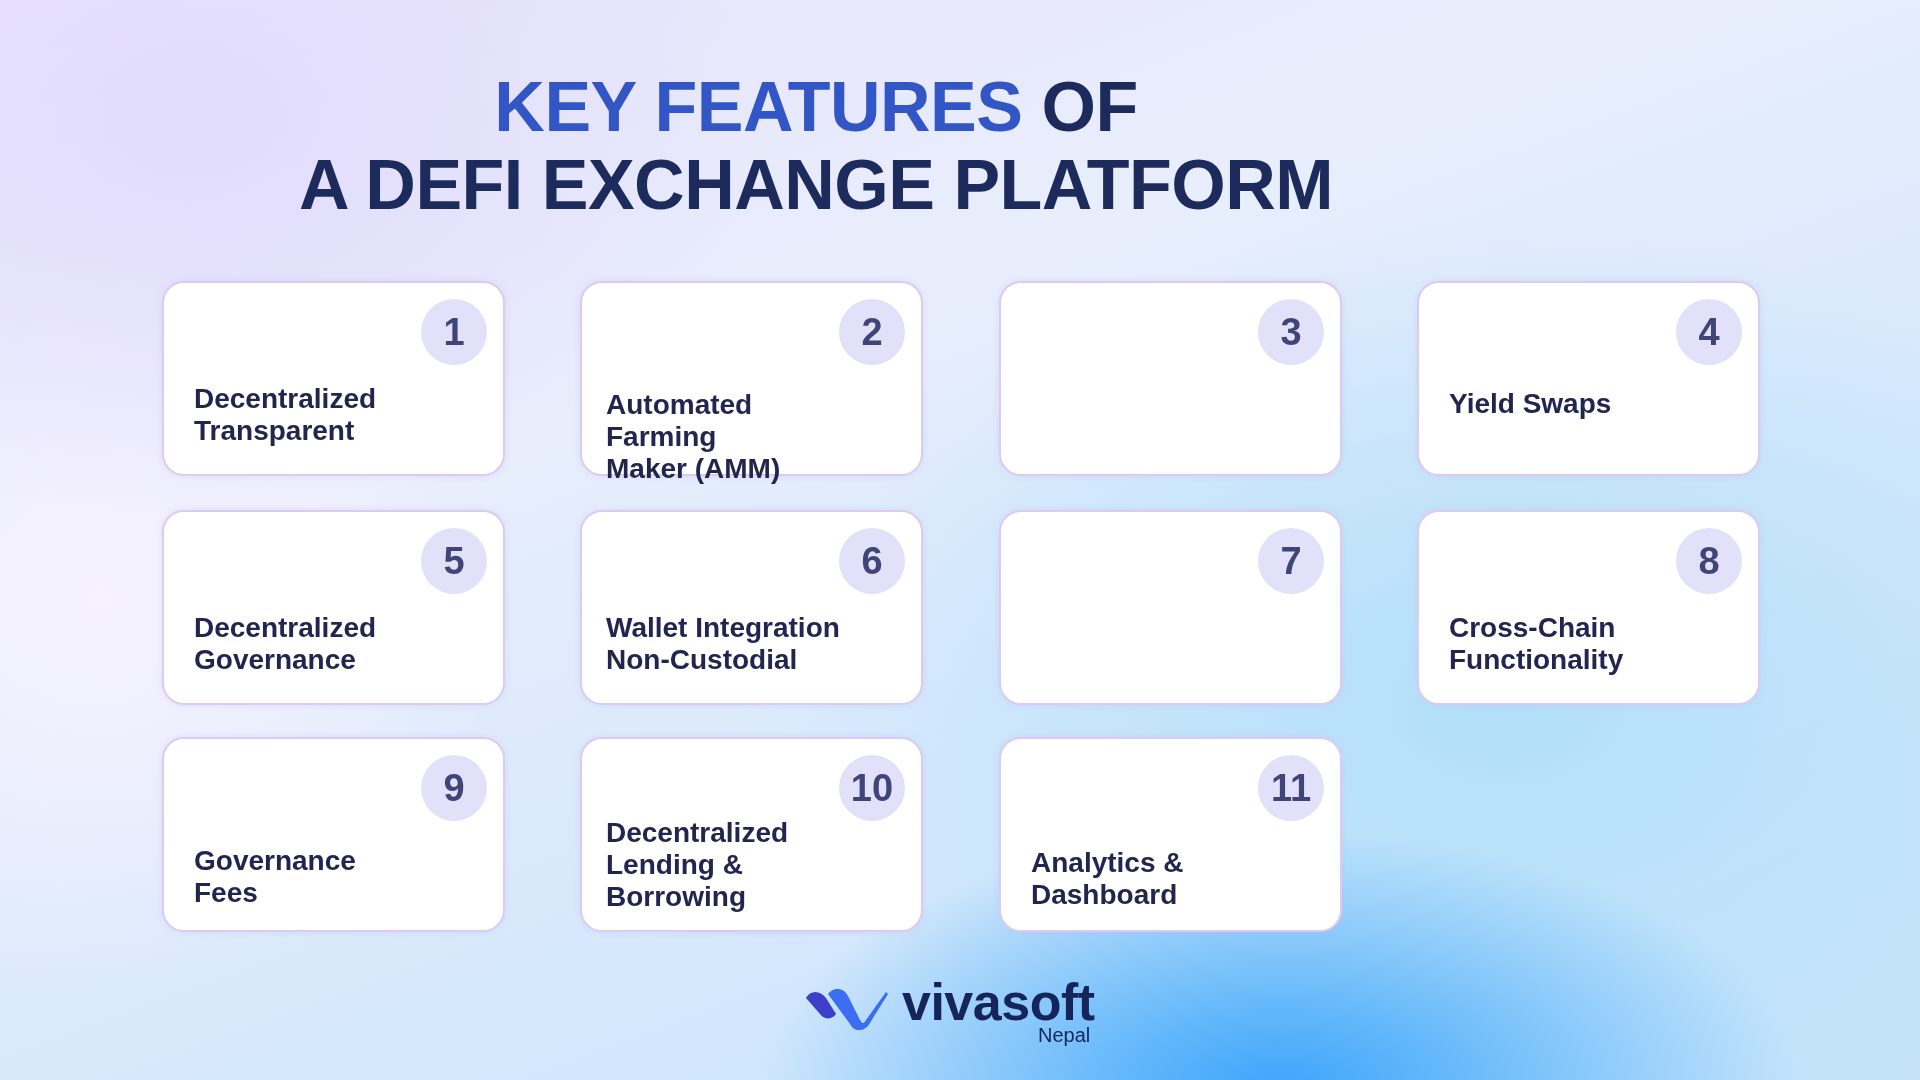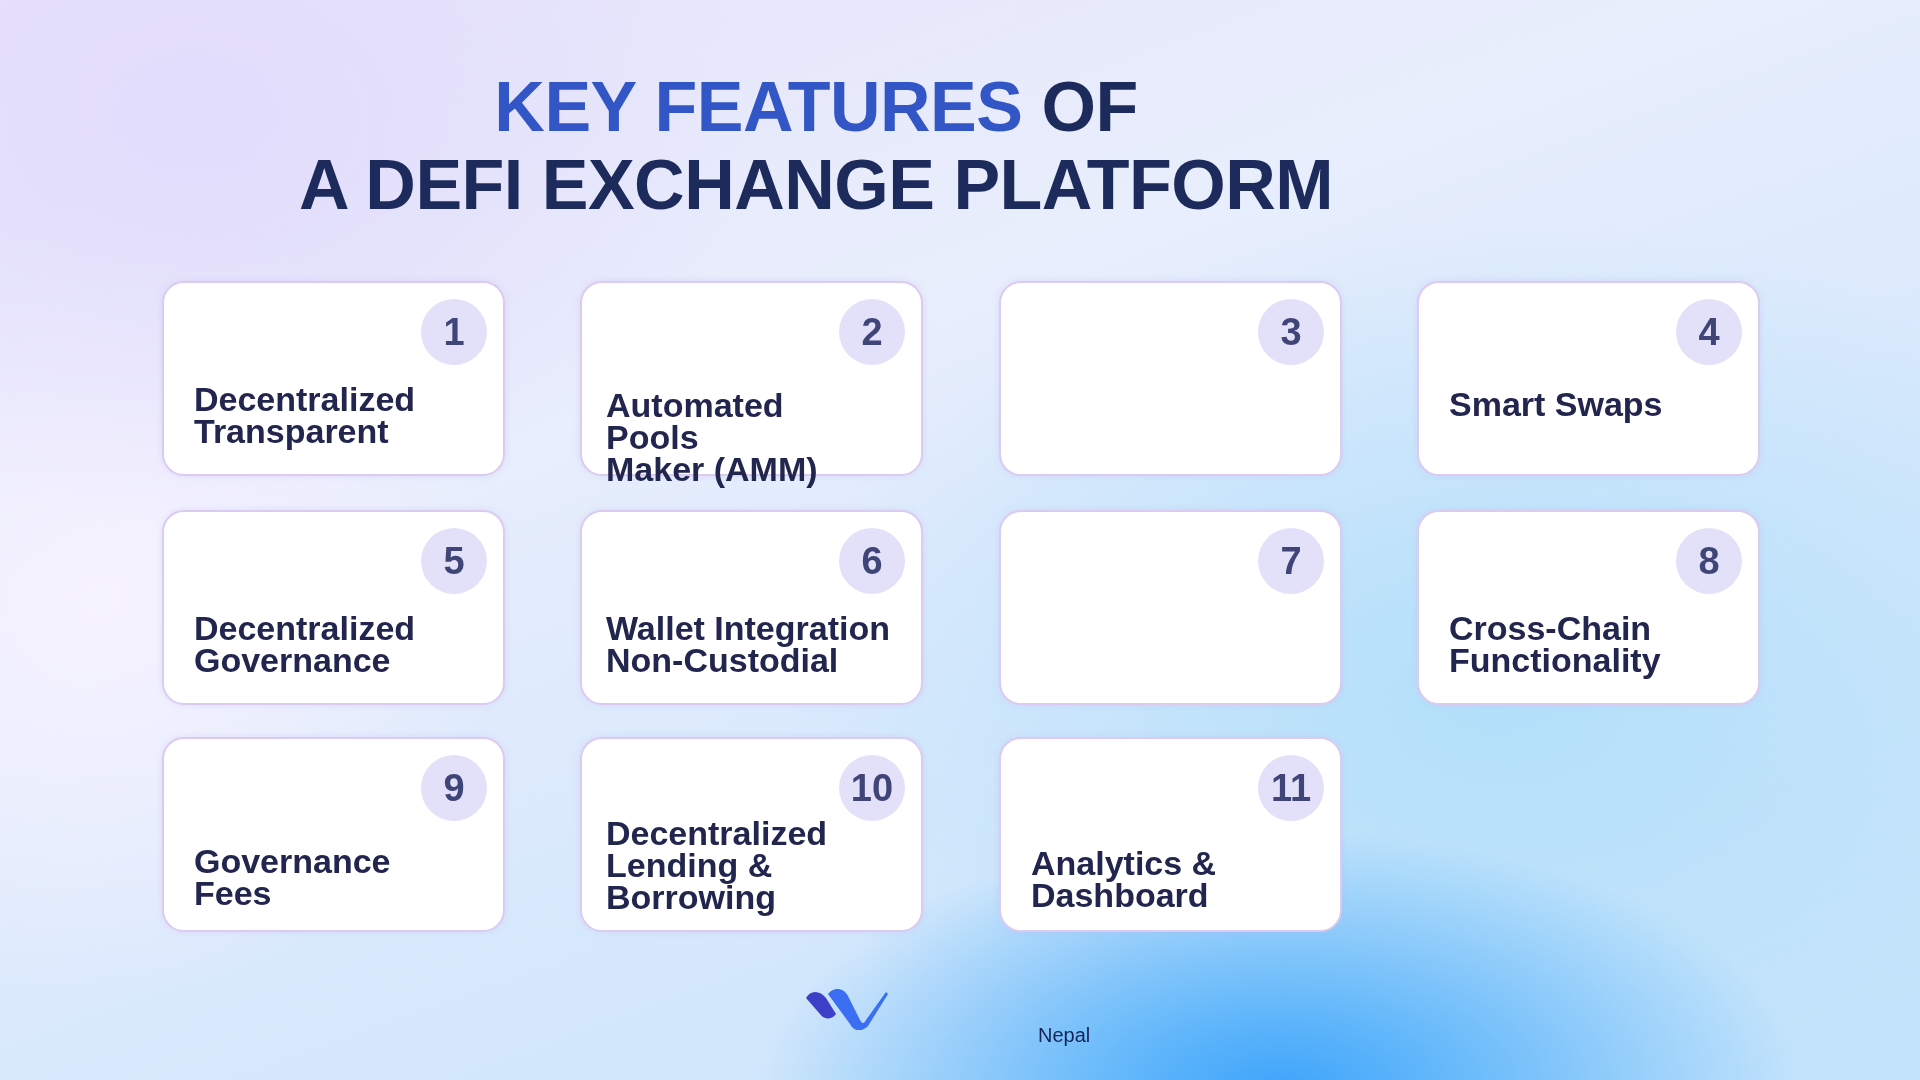--- a/index.html
+++ b/index.html
@@ -26,21 +26,21 @@
     background:#ffffff; border:2px solid #dccbf0; border-radius:22px;
     box-shadow:0 0 6px rgba(200,180,240,0.35);
   }
   .badge {
     position:absolute; right:16px; top:16px; width:66px; height:66px; border-radius:50%;
     background:#e3e0fa; color:#3f4677; font-weight:700; font-size:38px;
     display:flex; align-items:center; justify-content:center;
   }
   .label {
     position:absolute; left:30px; top:100px; right:70px;
-    color:#22264f; font-weight:700; font-size:34px; line-height:32px;
+    color:#22264f; font-weight:700; font-size:28px; line-height:32px;
   }
   .label.three { top:78px; }
   .label.one { top:105px; }
   .logo { position:absolute; left:802px; top:980px; width:320px; height:70px; }
   .logo-mark { position:absolute; left:0; top:4px; width:90px; height:46px; }
   .logo-word {
     position:absolute; left:100px; top:-8px; font-size:52px; font-weight:700;
     color:#15245a; letter-spacing:-0.5px;
   }
   .logo-sub {
@@ -60,31 +60,31 @@
   <div class="card" style="left:162px;top:281px">
     <div class="badge">1</div>
     <div class="label">
       <div>Decentralized</div>
       <div>Transparent</div>
     </div>
   </div>
   <div class="card" style="left:580px;top:281px">
     <div class="badge">2</div>
     <div class="label" style="left:24px;top:106px">
-      <div>Automated Pools</div>
+      <div>Automated Farming</div>
       <div>Maker (AMM)</div>
     </div>
   </div>
   <div class="card" style="left:999px;top:281px">
     <div class="badge">3</div>
   </div>
   <div class="card" style="left:1417px;top:281px">
     <div class="badge">4</div>
     <div class="label one">
-      <div>Smart Swaps</div>
+      <div>Yield Swaps</div>
     </div>
   </div>
 
   <div class="card" style="left:162px;top:510px">
     <div class="badge">5</div>
     <div class="label">
       <div>Decentralized</div>
       <div>Governance</div>
     </div>
   </div>
@@ -128,14 +128,15 @@
       <div>Dashboard</div>
     </div>
   </div>
 </div>
 
 <div class="logo">
   <svg class="logo-mark" viewBox="0 0 90 46">
     <path d="M4 14 C 8 6, 18 6, 24 14 L 34 30 C 30 36, 22 36, 18 30 Z" fill="#3d3fc8"></path>
     <path d="M26 10 C 32 2, 42 4, 46 12 L 58 36 C 60 40, 62 40, 64 36 L 84 8 L 86 10 L 66 42 C 60 48, 52 48, 48 40 Z" fill="#3b6ef2"></path>
   </svg>
+  <div class="logo-word">vivasoft</div>
   <div class="logo-sub">Nepal</div>
 </div>
 
 </body></html>

